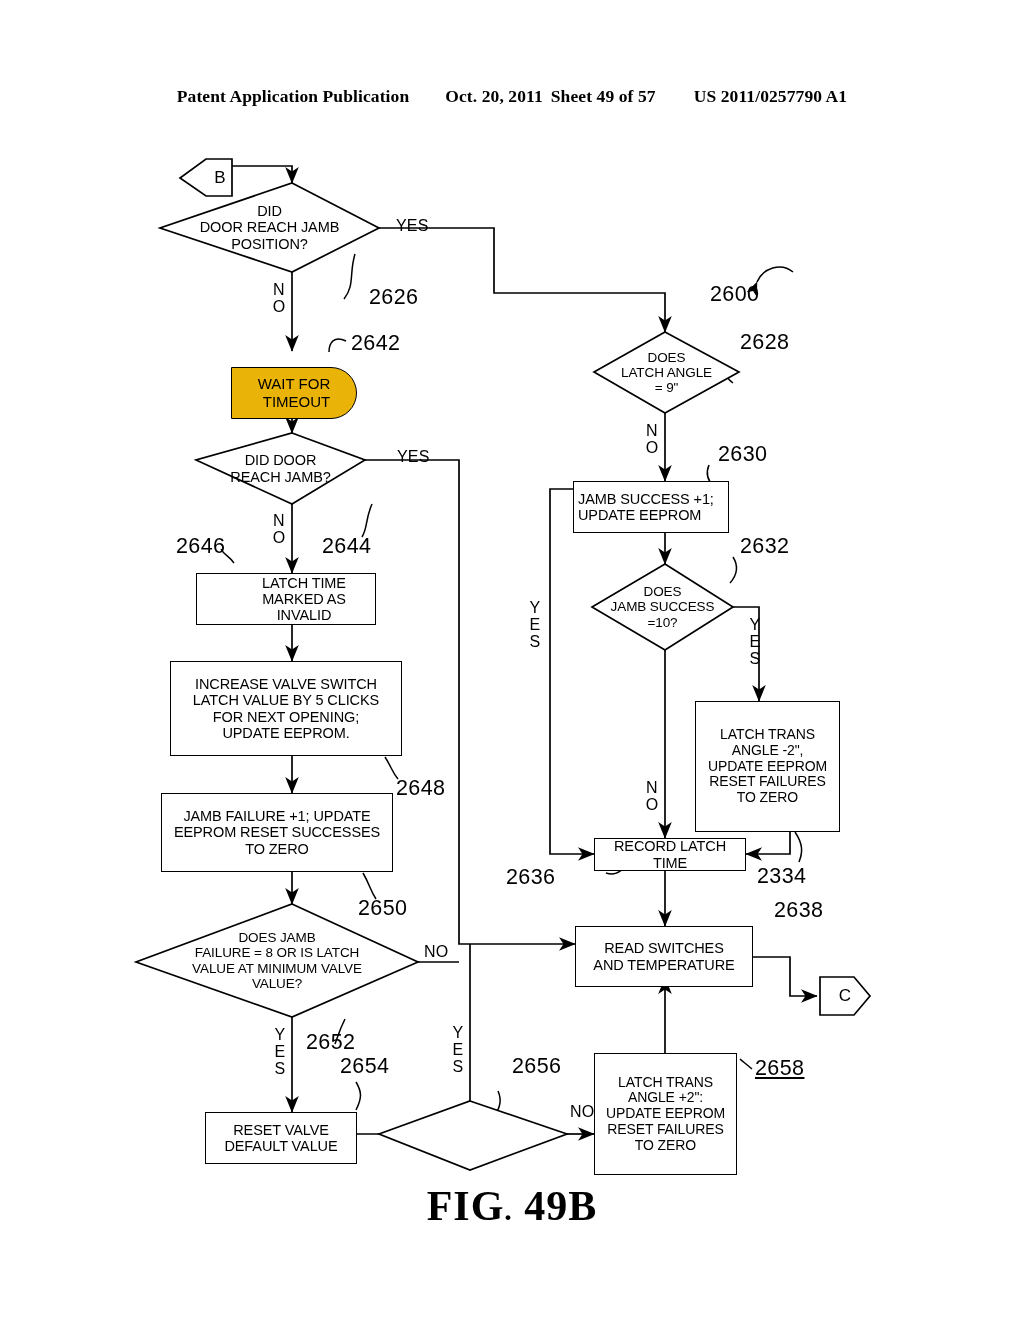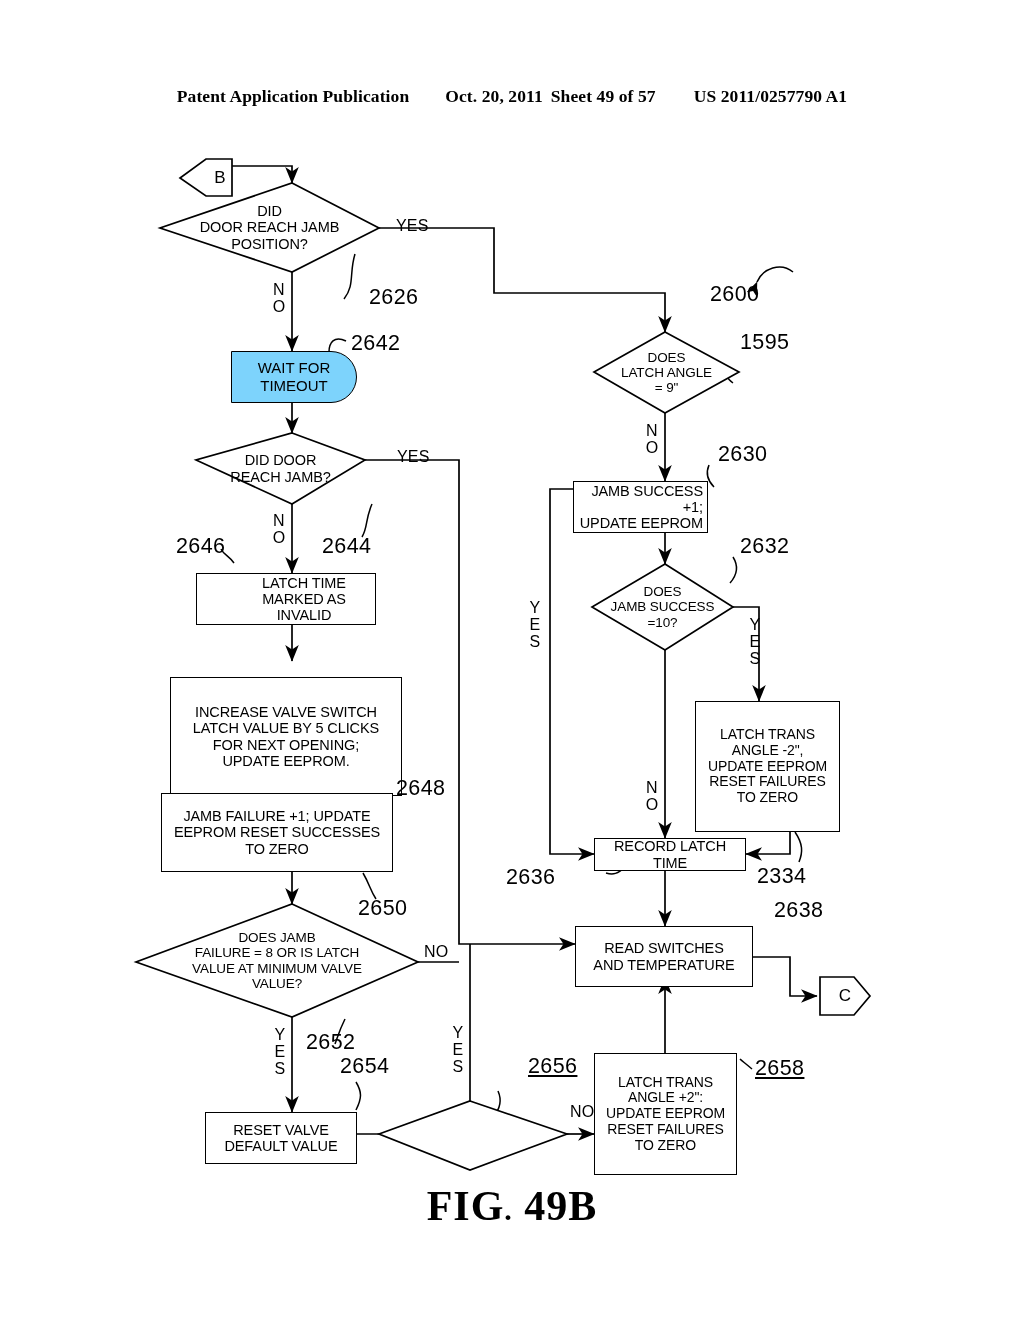--- a/index.html
+++ b/index.html
@@ -41,24 +41,24 @@
     border:1.6px solid #000;background:#fff;
     display:flex;align-items:center;justify-content:center;
     text-align:center;line-height:1.12;
     font-size:14.5px;letter-spacing:-0.1px;
     padding:2px 4px;
   }
   .boxnode.small{font-size:14px;}
 
   
   .waitnode{
-    border:1.6px solid #000;background:#7dd3fc;
+    border:1.6px solid #000;background:#eab308;
     border-radius:0 46px 46px 0;
     display:flex;align-items:center;justify-content:center;
-    text-align:center;line-height:1.18;font-size:15px;
+    text-align:right;line-height:1.18;font-size:15px;margin-top:16px;
   }
 
   
   .dia{position:absolute;}
   .dia .txt{
     position:absolute;left:0;top:0;width:100%;height:100%;
     display:flex;align-items:center;justify-content:center;
     text-align:center;line-height:1.12;font-size:14.5px;
     letter-spacing:-0.1px;pointer-events:none;
   }
@@ -217,21 +217,21 @@
   <div class="dia" style="left:196px;top:433px;width:169px;height:71px;">
     <div class="txt" style="white-space:pre-line;">DID DOOR
 REACH JAMB?</div>
   </div>
 
   <div class="boxnode node" style="left:196px;top:573px;width:180px;height:52px;padding-left:40px;">
     <span style="white-space:pre-line;">LATCH TIME
 MARKED AS INVALID</span>
   </div>
 
-  <div class="boxnode node" style="left:170px;top:661px;width:232px;height:119px;margin-top:16px;">
+  <div class="boxnode node" style="left:170px;top:661px;width:232px;height:95px;">
     <span style="white-space:pre-line;">INCREASE VALVE SWITCH
 LATCH VALUE BY 5 CLICKS
 FOR NEXT OPENING;
 UPDATE EEPROM.</span>
   </div>
 
   <div class="boxnode node" style="left:161px;top:793px;width:232px;height:79px;">
     <span style="white-space:pre-line;">JAMB FAILURE +1; UPDATE
 EEPROM RESET SUCCESSES
 TO ZERO</span>
@@ -249,22 +249,22 @@
 DEFAULT VALUE</span>
   </div>
 
 
   <div class="dia" style="left:594px;top:332px;width:145px;height:81px;">
     <div class="txt tiny" style="white-space:pre-line;">DOES
 LATCH ANGLE
 = 9"</div>
   </div>
 
-  <div class="boxnode node" style="left:573px;top:481px;width:135px;height:52px;
-              justify-content:flex-start;text-align:right;">
+  <div class="boxnode node" style="left:573px;top:481px;width:156px;height:52px;
+              justify-content:flex-start;text-align:left;">
     <span style="white-space:pre-line;">JAMB SUCCESS +1;
 UPDATE EEPROM</span>
   </div>
 
   <div class="dia" style="left:592px;top:564px;width:141px;height:86px;">
     <div class="txt tiny" style="white-space:pre-line;">DOES
 JAMB SUCCESS
 =10?</div>
   </div>
 
@@ -310,33 +310,33 @@
   <div class="lbl" style="left:424px;top:943px;">NO</div>
   <div class="lbl vert" style="left:273px;top:1027px;">Y<br>E<br>S</div>
 
   <div class="lbl vert" style="left:451px;top:1025px;">Y<br>E<br>S</div>
 
   <div class="lbl" style="left:570px;top:1103px;">NO</div>
 
   <div class="ref" style="left:369px;top:285px;">2626</div>
   <div class="ref" style="left:710px;top:282px;">2600</div>
   <div class="ref" style="left:351px;top:331px;">2642</div>
-  <div class="ref" style="left:740px;top:330px;">1595</div>
+  <div class="ref" style="left:740px;top:330px;">2628</div>
   <div class="ref" style="left:718px;top:442px;text-align:center;">2630</div>
   <div class="ref" style="left:322px;top:534px;">2644</div>
   <div class="ref" style="left:176px;top:534px;">2646</div>
   <div class="ref" style="left:740px;top:534px;">2632</div>
   <div class="ref" style="left:396px;top:776px;">2648</div>
   <div class="ref" style="left:358px;top:896px;">2650</div>
   <div class="ref" style="left:506px;top:865px;">2636</div>
   <div class="ref" style="left:757px;top:864px;">2334</div>
   <div class="ref" style="left:774px;top:898px;">2638</div>
   <div class="ref" style="left:306px;top:1030px;">2652</div>
   <div class="ref" style="left:340px;top:1054px;">2654</div>
-  <div class="ref" style="left:528px;top:1054px;text-decoration:underline;">2656</div>
+  <div class="ref" style="left:512px;top:1054px;">2656</div>
   <div class="ref" style="left:755px;top:1056px;text-decoration:underline;">2658</div>
 
   <div class="figcap">
     <span>FIG</span><span class="dot">.</span>
     <span>49B</span>
   </div>
 
 </div>
 
 </body></html>

